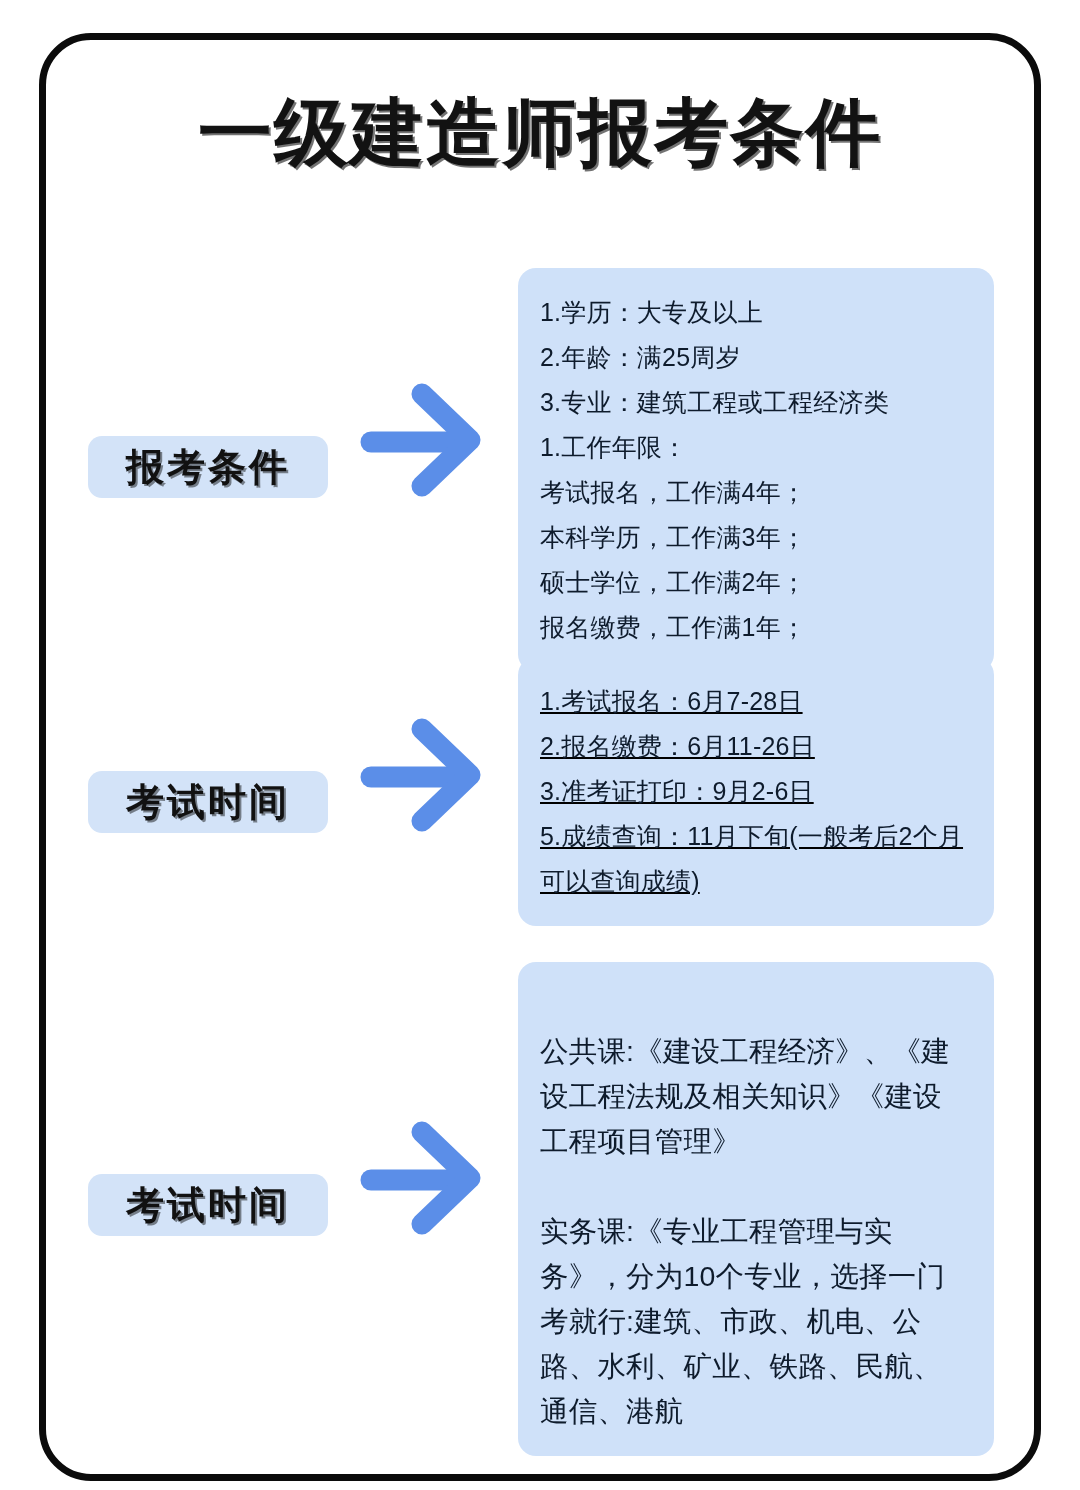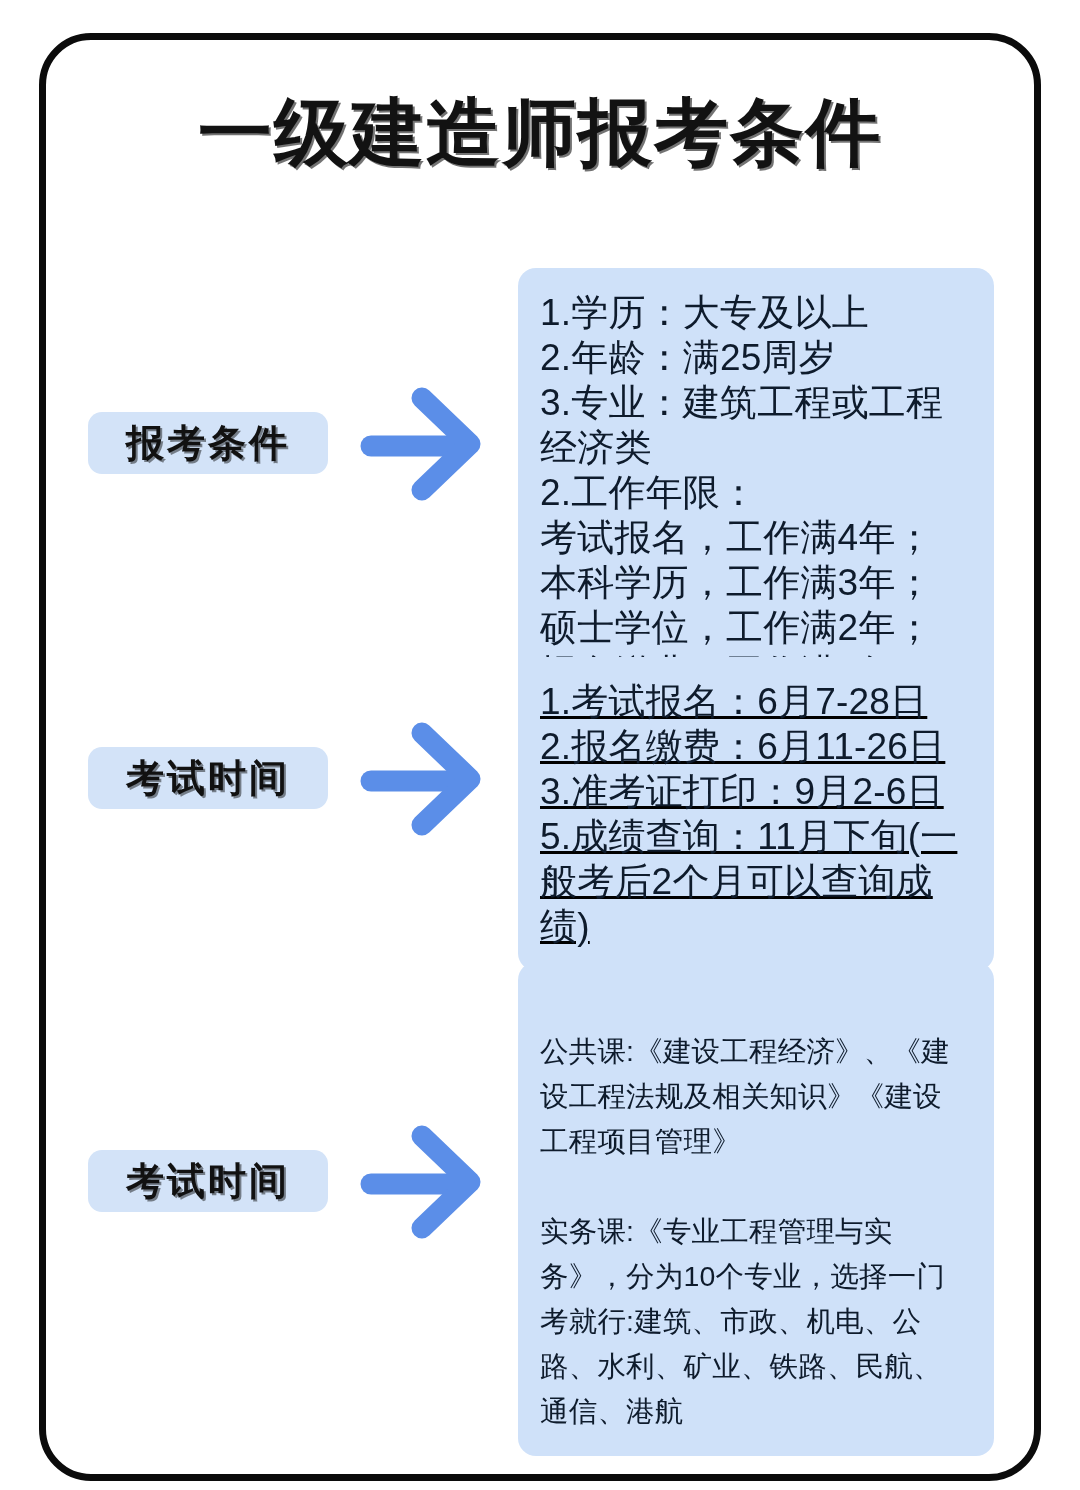--- a/index.html
+++ b/index.html
@@ -51,21 +51,21 @@
     white-space: nowrap;
   }
 
   
   .label-group {
     position: absolute;
     left: 88px;
     width: 400px;
     height: 110px;
     display: flex;
-    align-items: center;
+    align-items: flex-end;
   }
 
   .pill {
     width: 240px;
     height: 62px;
     background: #d3e3f8;
     border-radius: 14px;
     display: flex;
     align-items: center;
     justify-content: center;
@@ -95,21 +95,21 @@
     position: absolute;
     left: 518px;
     width: 476px;
     background: #cfe1f9;
     border-radius: 18px;
     box-sizing: border-box;
     padding: 22px 24px 22px 22px;
   }
 
   .card-line {
-    font-size: 37px;
+    font-size: 25px;
     line-height: 45px;
     color: #0e1b2c;
     letter-spacing: 0.2px;
     white-space: pre-wrap;
     word-break: break-all;
   }
 
   .card-para {
     font-size: 28.5px;
     line-height: 45px;
@@ -150,21 +150,21 @@
         <line x1="13" y1="62" x2="98" y2="62"></line>
         <polyline points="64,14 112,60 64,106"></polyline>
       </g>
     </svg>
   </div>
 
   <div class="card" id="card-requirements">
     <div class="card-line">1.学历：大专及以上</div>
     <div class="card-line">2.年龄：满25周岁</div>
     <div class="card-line">3.专业：建筑工程或工程经济类</div>
-    <div class="card-line">2.工作年限：</div>
+    <div class="card-line">1.工作年限：</div>
     <div class="card-line">考试报名，工作满4年；</div>
     <div class="card-line">本科学历，工作满3年；</div>
     <div class="card-line">硕士学位，工作满2年；</div>
     <div class="card-line">报名缴费，工作满1年；</div>
   </div>
 
   <div class="label-group" id="labels-timeline">
     <div class="pill">
       <span class="pill-text">考试时间</span>
     </div>

